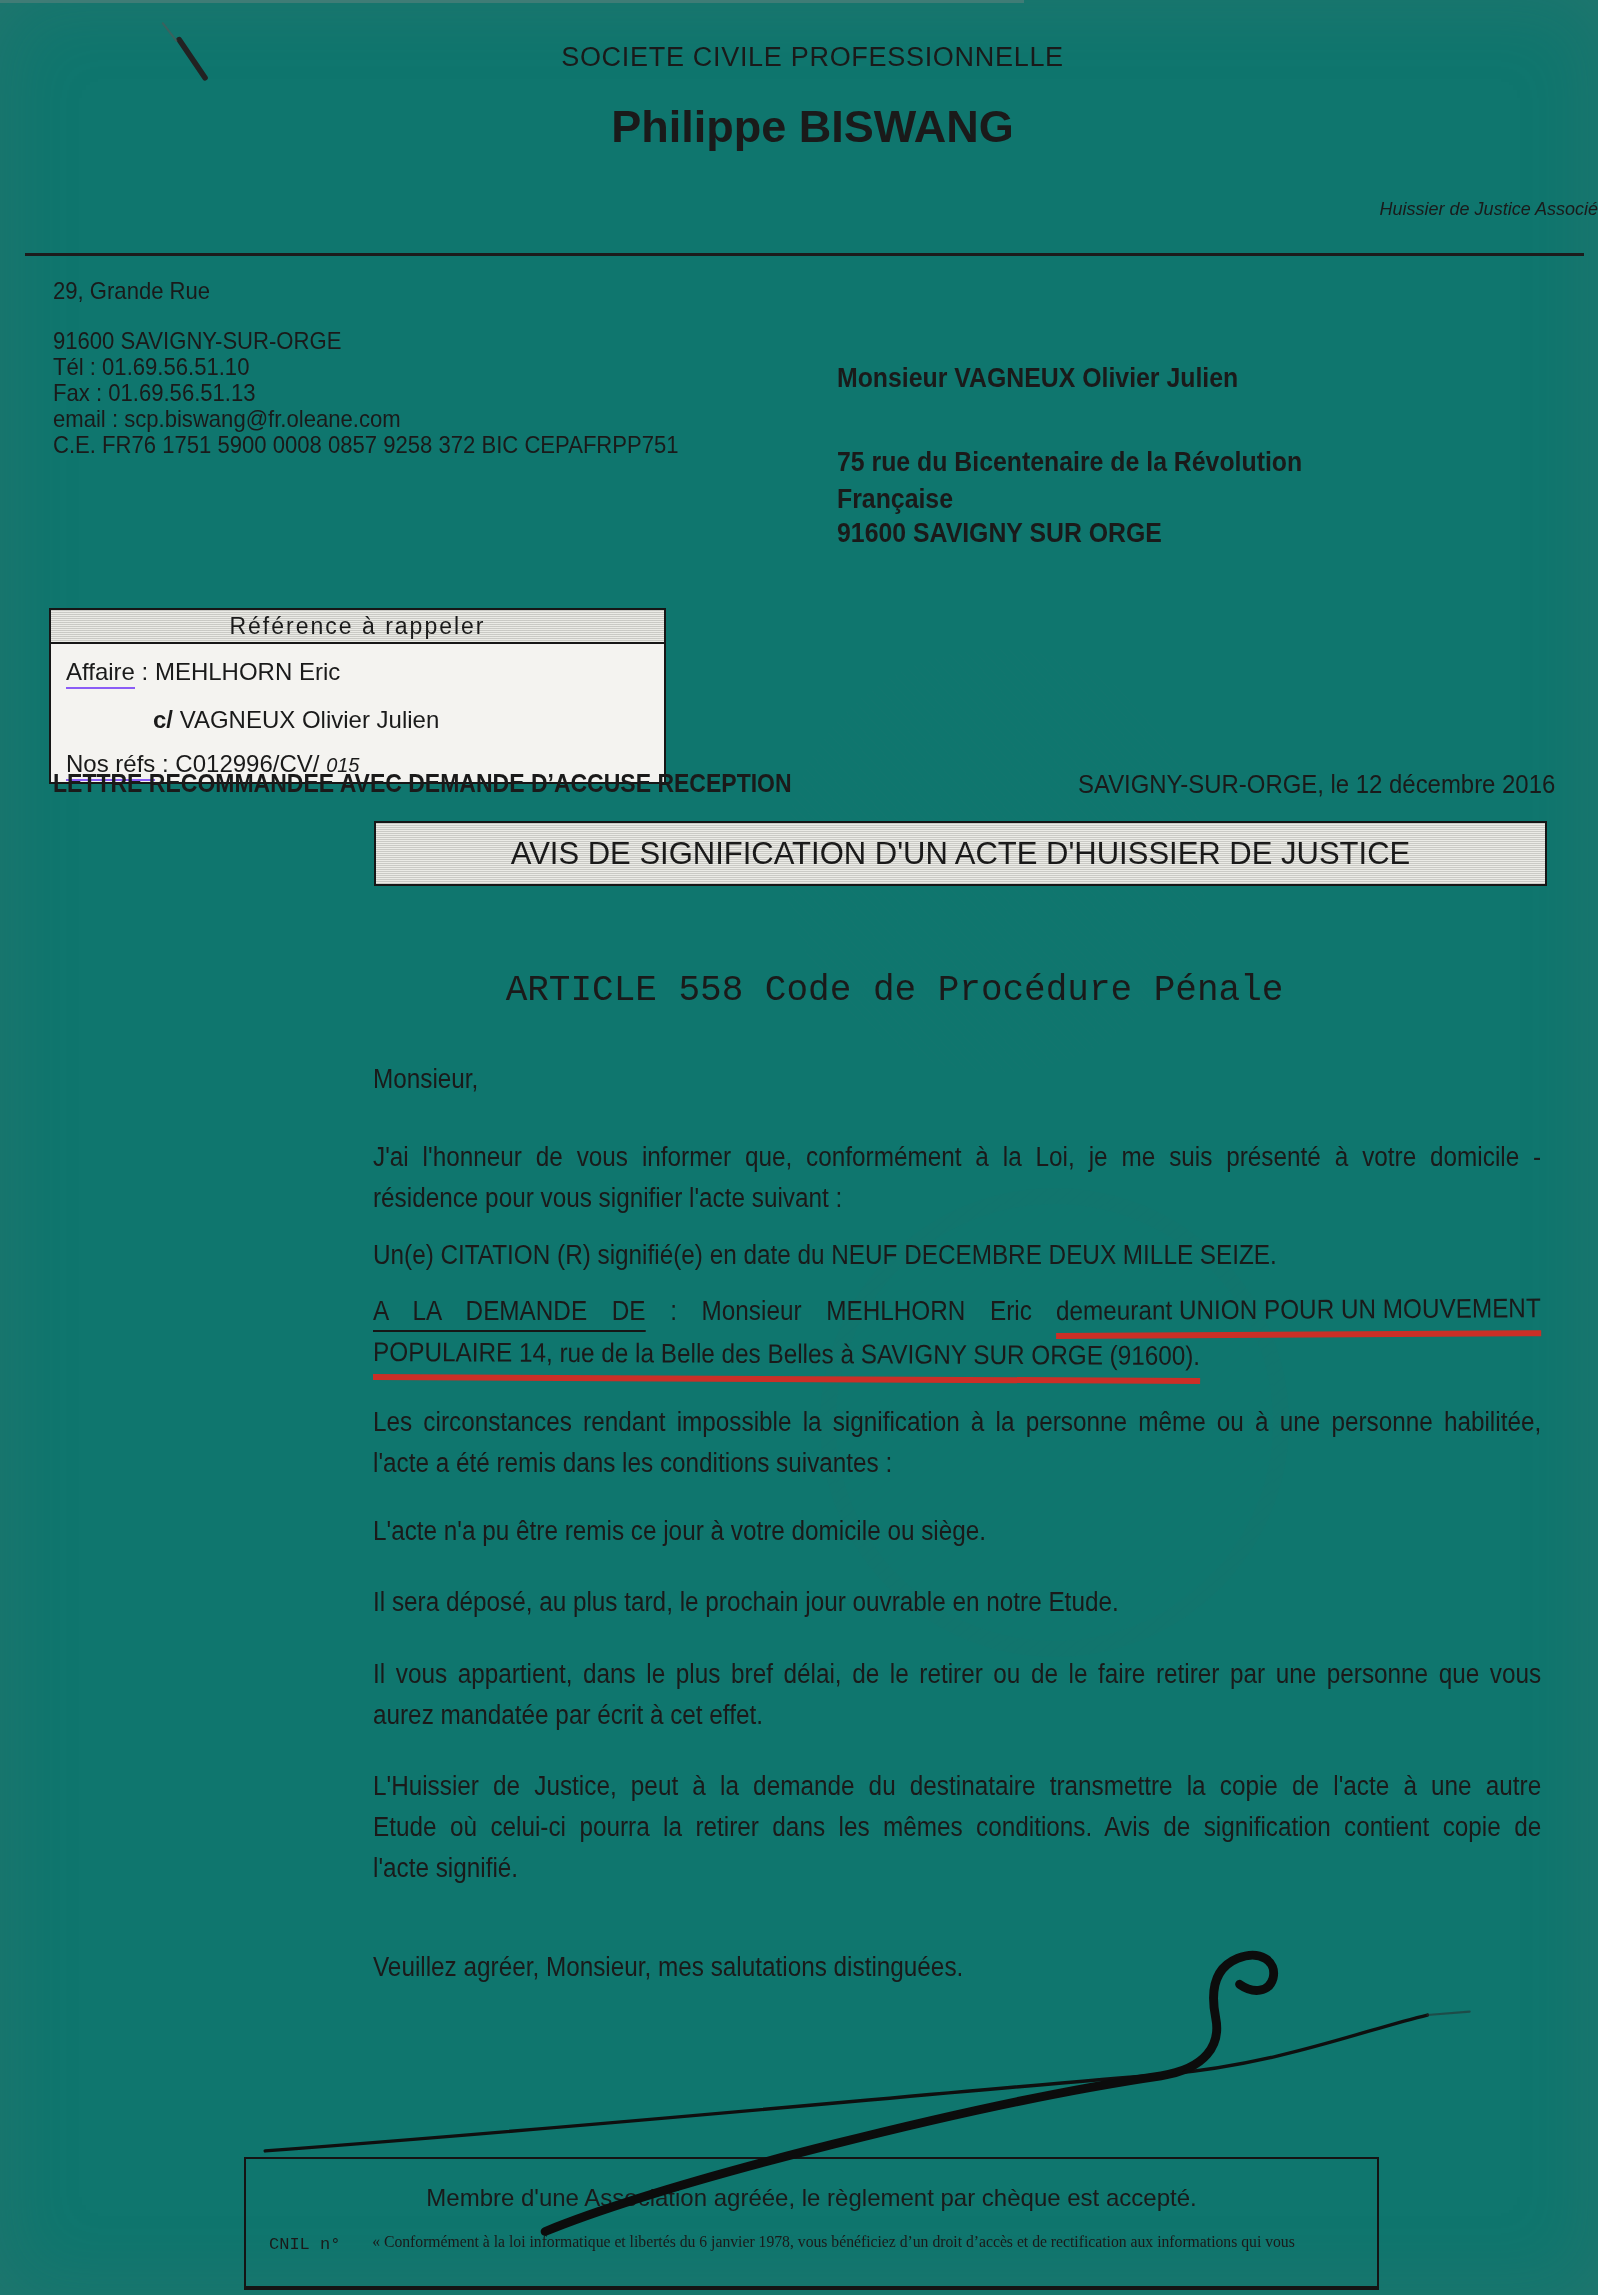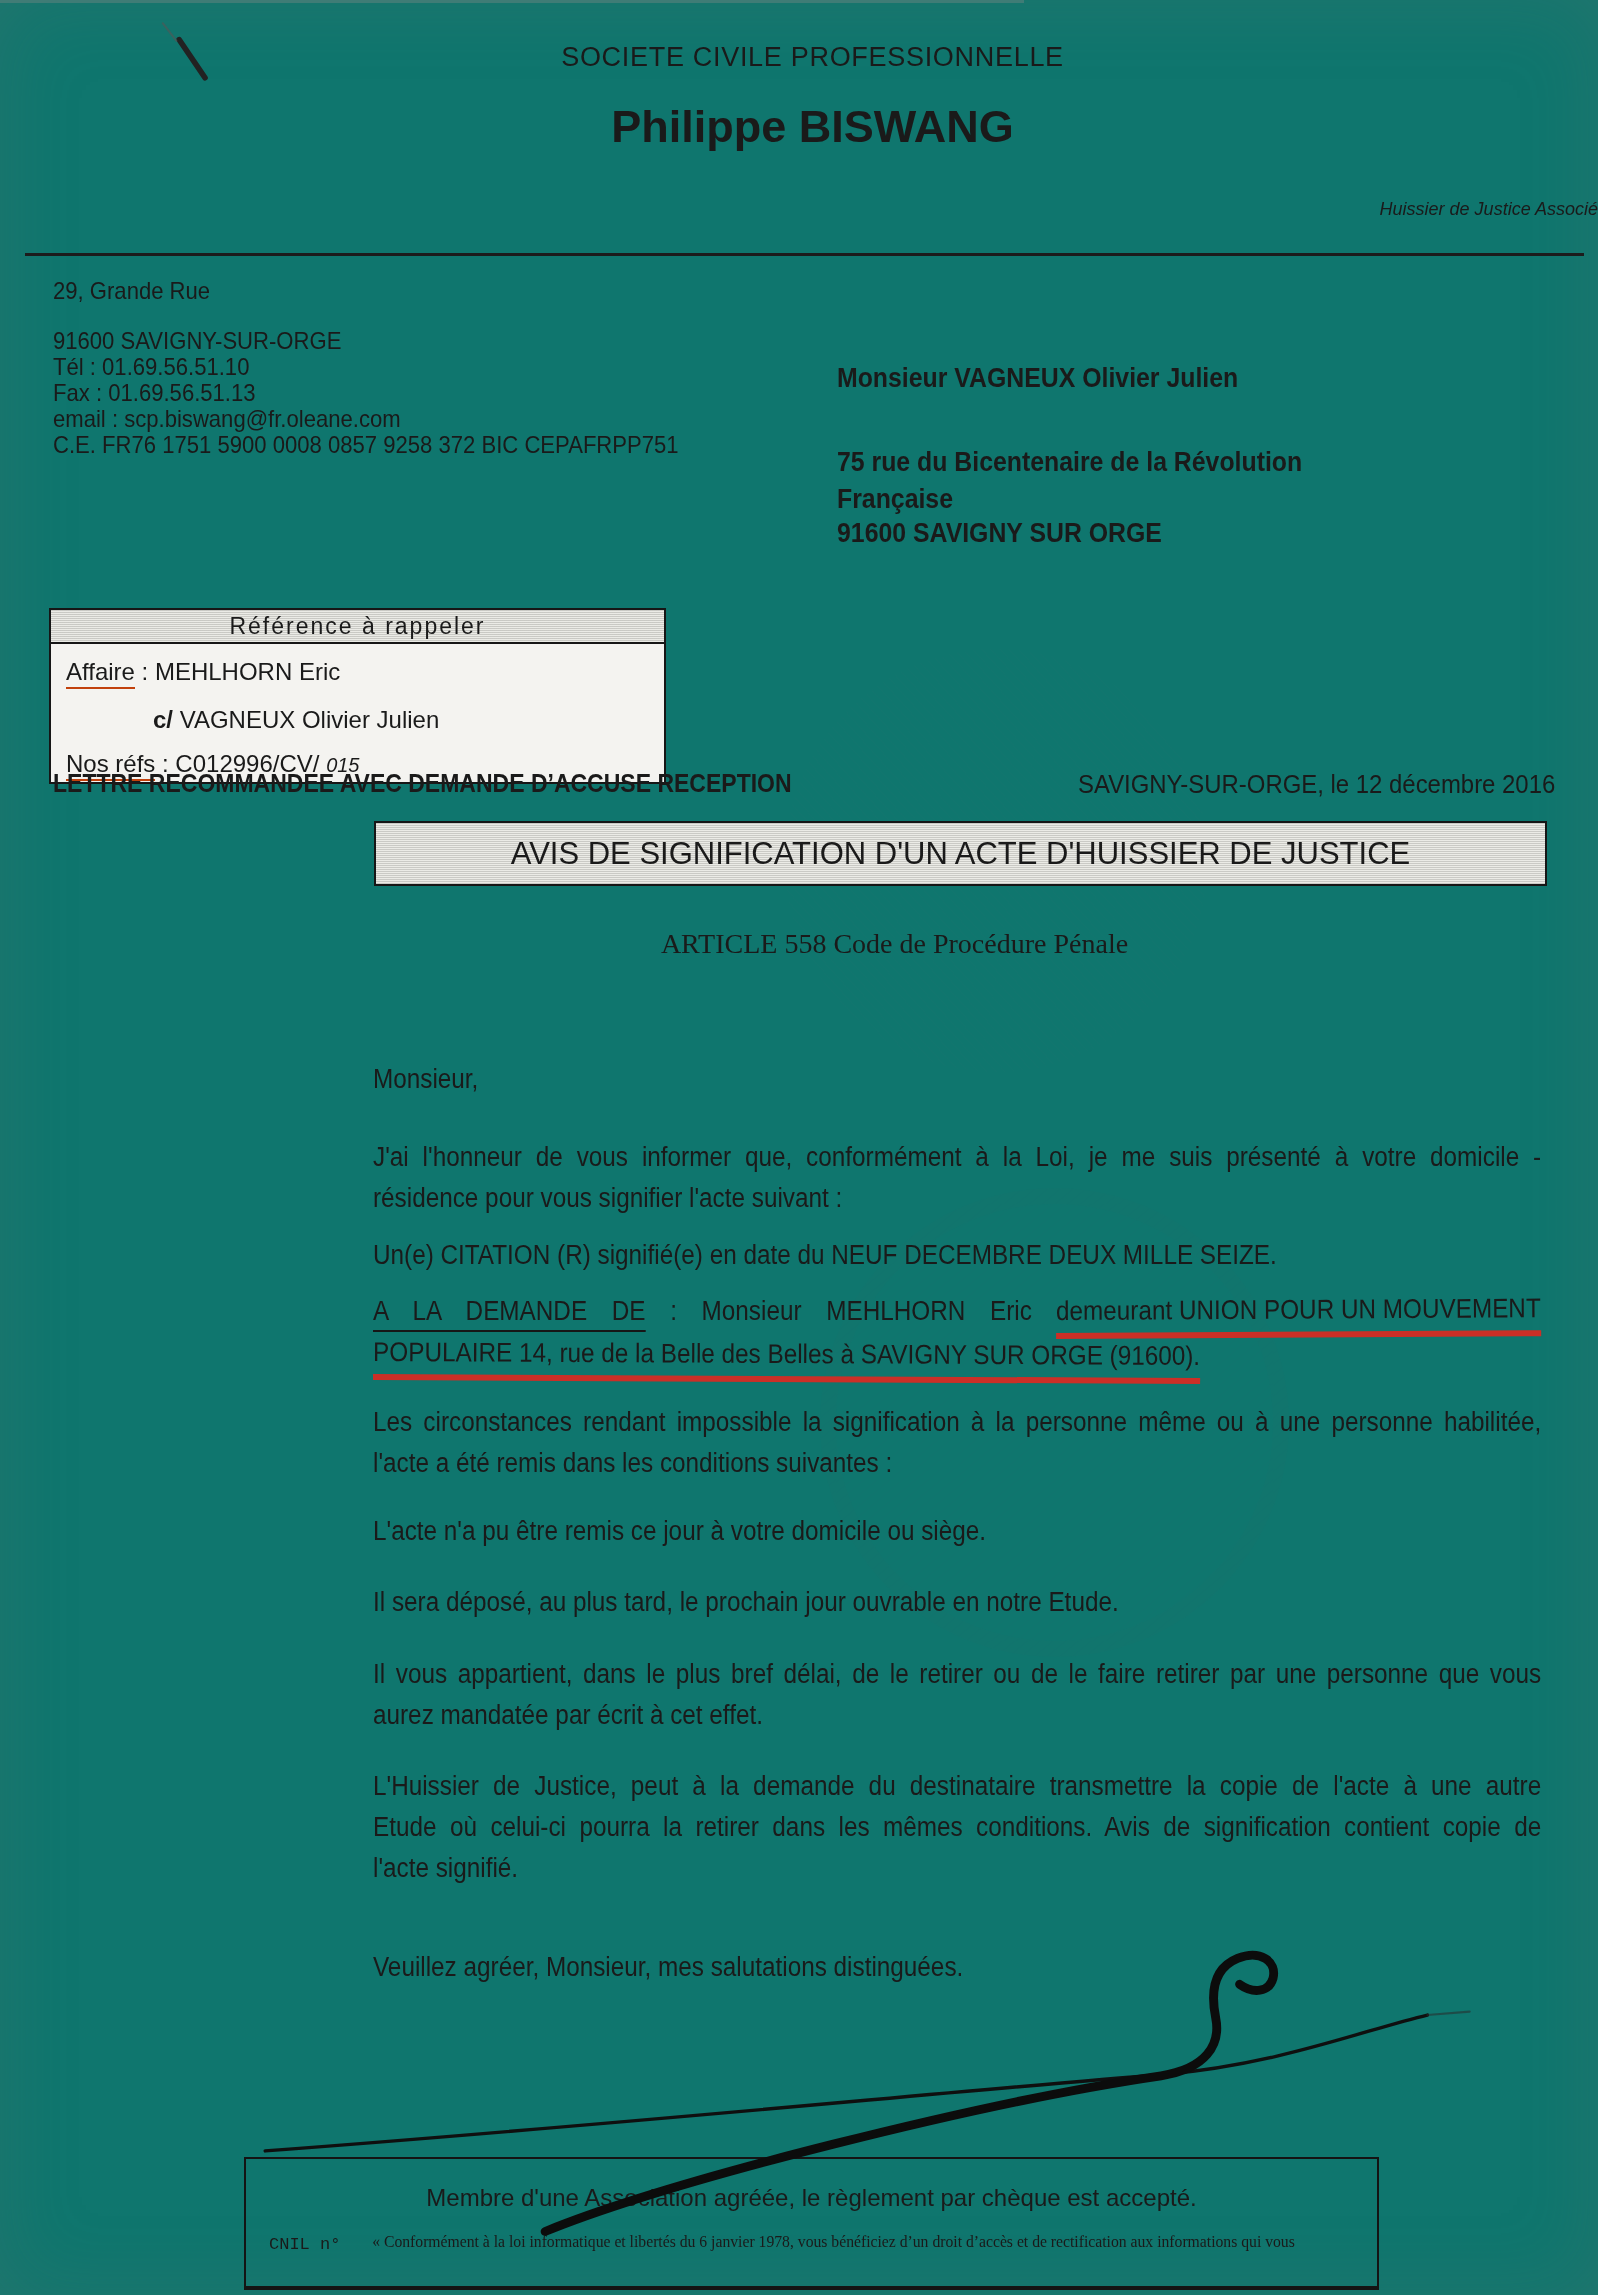--- a/index.html
+++ b/index.html
@@ -29,35 +29,35 @@
   .recip{left:837px;font-size:27px;font-weight:bold;}
   .r1{top:363px;} .r2{top:447px;} .r3{top:484px;} .r4{top:518px;}
 
   
   .refbox{left:49px;top:560px;width:613px;height:172px;border:2px solid #161616;background:#f4f3f0;margin-top:48px;}
   .refhead{position:absolute;left:0;top:0;width:100%;height:32px;line-height:32px;
     text-align:center;font-size:23px;letter-spacing:2px;border-bottom:2px solid #161616;
     background:repeating-linear-gradient(180deg,rgba(125,125,120,.30) 0 0.7px,rgba(0,0,0,0) 0.7px 2px),#ebebe6;}
   .refline{position:absolute;font-size:24px;white-space:nowrap;}
   .ra{left:15px;top:48px;} .rc{left:102px;top:96px;} .rr{left:15px;top:140px;}
-  .u{border-bottom:2px solid #c2410c;padding-bottom:2px;}
+  .u{border-bottom:2px solid #8b5cf6;padding-bottom:2px;}
   .bold{font-weight:bold;}
   .small015{font-size:20px;font-style:italic;}
 
   
   .lettre{left:53px;top:769px;font-size:25px;font-weight:bold;}
   .dateline{left:1078px;top:769px;font-size:26px;}
 
   
   .avisbox{left:374px;top:821px;width:1169px;height:61px;border:2px solid #161616;
     display:flex;align-items:center;justify-content:center;font-size:31px;
     background:repeating-linear-gradient(180deg,rgba(125,125,120,.30) 0 0.7px,rgba(0,0,0,0) 0.7px 2px),#ebebe6;
     white-space:nowrap;}
-  .article{left:437px;top:928px;width:915px;text-align:center;
-    font-family:Liberation Serif, serif;font-size:28px;white-space:nowrap;}
+  .article{left:437px;top:970px;width:915px;text-align:center;
+    font-family:Liberation Mono, monospace;font-size:36px;white-space:nowrap;}
 
   
   .bl{left:373px;font-size:27px;width:1298px;transform:scaleX(.90);transform-origin:0 0;
       white-space:nowrap;line-height:1.2;}
   .just{text-align:justify;text-align-last:justify;}
   .b1{top:1063px;} .b2{top:1141px;} .b3{top:1182px;} .b4{top:1239px;}
   .b5{top:1295px;} .b6{top:1336px;} .b7{top:1406px;} .b8{top:1447px;}
   .b9{top:1515px;} .b10{top:1586px;} .b11{top:1658px;} .b12{top:1699px;}
   .b13{top:1770px;} .b14{top:1811px;} .b15{top:1852px;} .b16{top:1951px;}
   .blk-ul{border-bottom:2.7px solid #161616;padding-bottom:4.1px;}

